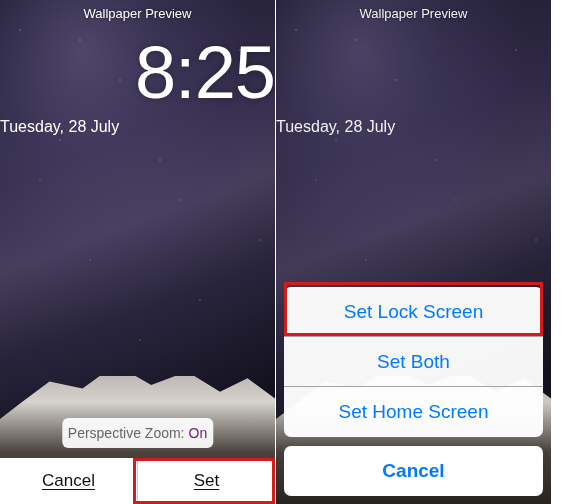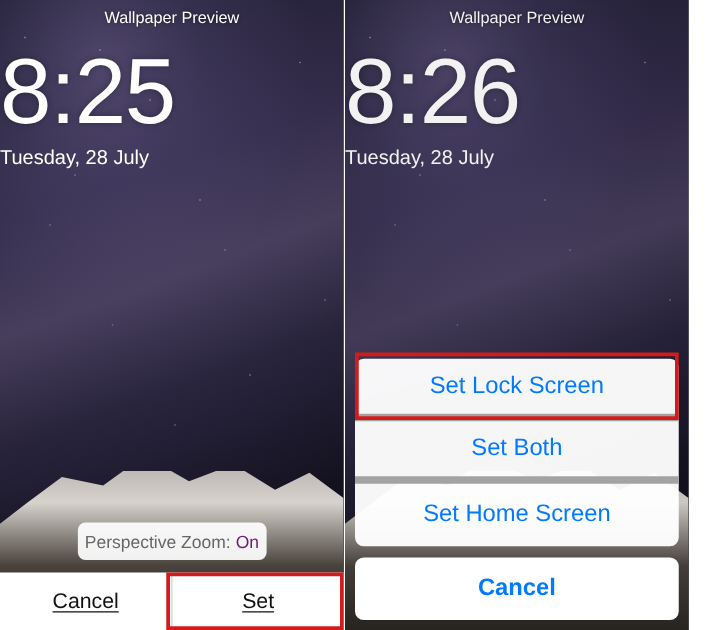--- a/index.html
+++ b/index.html
@@ -59,21 +59,21 @@
     top: 6px; left:0; right:0;
     text-align:center;
     color:#fff;
     font-size:13px;
     font-weight:400;
     text-shadow:0 0 3px rgba(0,0,0,0.5);
   }
   .clock {
     position:absolute;
     top:30px; left:0; right:0;
-    text-align:left;
+    text-align:right;
     color:#fff;
     font-size:74px;
     font-weight:200;
     letter-spacing:-1px;
     text-shadow:0 0 6px rgba(0,0,0,0.3);
   }
   .date {
     position:absolute;
     top:118px; left:0; right:0;
     text-align:left;
@@ -133,21 +133,21 @@
     overflow:hidden;
     margin-bottom:9px;
   }
   .sheet-btn {
     display:flex;
     align-items:center;
     justify-content:center;
     height:50px;
     font-size:19px;
     color:#007aff;
-    border-bottom:6px solid #a3a3a3;
+    border-bottom:1px solid #a3a3a3;
   }
   .sheet-btn:last-child { border-bottom:none; }
   .sheet-cancel {
     background:#fff;
     border-radius:7px;
     height:50px;
     display:flex;
     align-items:center;
     justify-content:center;
     font-size:19px;
@@ -188,21 +188,20 @@
 
     <div class="highlight" style="bottom:0; right:0; width:142px; height:46px"></div>
   </div>
 
   <div class="screen">
     <div class="stars"></div>
     <div class="milky"></div>
     <div class="mountain"></div>
 
     <div class="header-title">Wallpaper Preview</div>
-    <div class="clock">8:26</div>
     <div class="date">Tuesday, 28 July</div>
 
     <div class="sheet-dim"></div>
 
     <div class="action-sheet">
       <div class="sheet-group">
         <div class="sheet-btn">Set Lock Screen</div>
         <div class="sheet-btn">Set Both</div>
         <div class="sheet-btn">Set Home Screen</div>
       </div>

